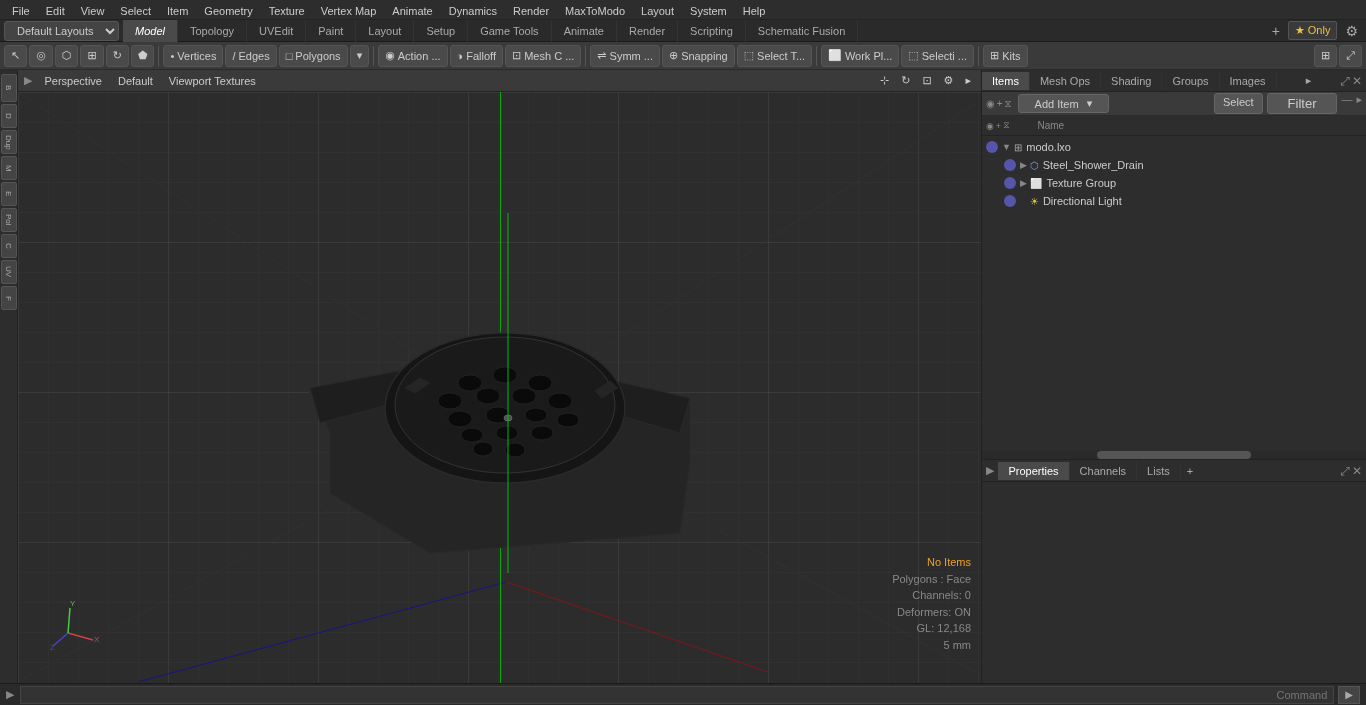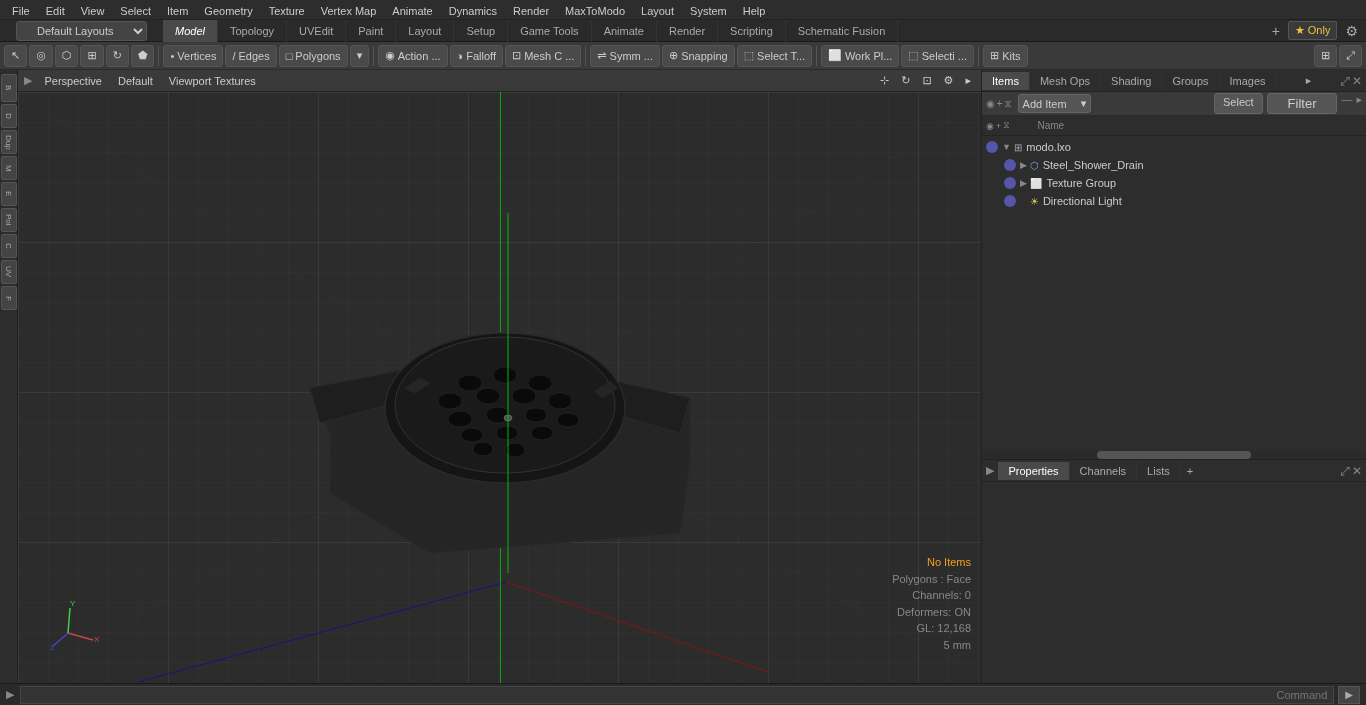--- a/index.html
+++ b/index.html
@@ -27,22 +27,22 @@
       background: #2a2a2a;
       display: flex;
       align-items: center;
       border-bottom: 1px solid #1a1a1a;
     }
     .layout-dropdown {
       background: #444;
       border: 1px solid #555;
       color: #ccc;
       font-size: 11px;
-      padding: 2px 16px;
-      margin: 0 16px;
+      padding: 2px 8px;
+      margin: 0 4px;
       border-radius: 3px;
       cursor: pointer;
     }
     .layout-tab {
       padding: 3px 12px;
       font-size: 11px;
       cursor: pointer;
       color: #aaa;
       border-right: 1px solid #333;
       height: 22px;
@@ -266,26 +266,26 @@
       align-items: center;
       padding: 0 4px;
       gap: 4px;
       border-bottom: 1px solid #2a2a2a;
     }
     .items-add-btn {
       background: #555;
       border: 1px solid #666;
       color: #ccc;
       font-size: 11px;
-      padding: 2px 4px;
+      padding: 2px 16px;
       border-radius: 3px;
       cursor: pointer;
       display: flex;
       align-items: center;
-      gap: 14px;
+      gap: 8px;
     }
     .items-select-btn {
       background: #555;
       border: 1px solid #666;
       color: #ccc;
       font-size: 11px;
       padding: 2px 8px;
       border-radius: 3px;
       cursor: pointer;
     }

